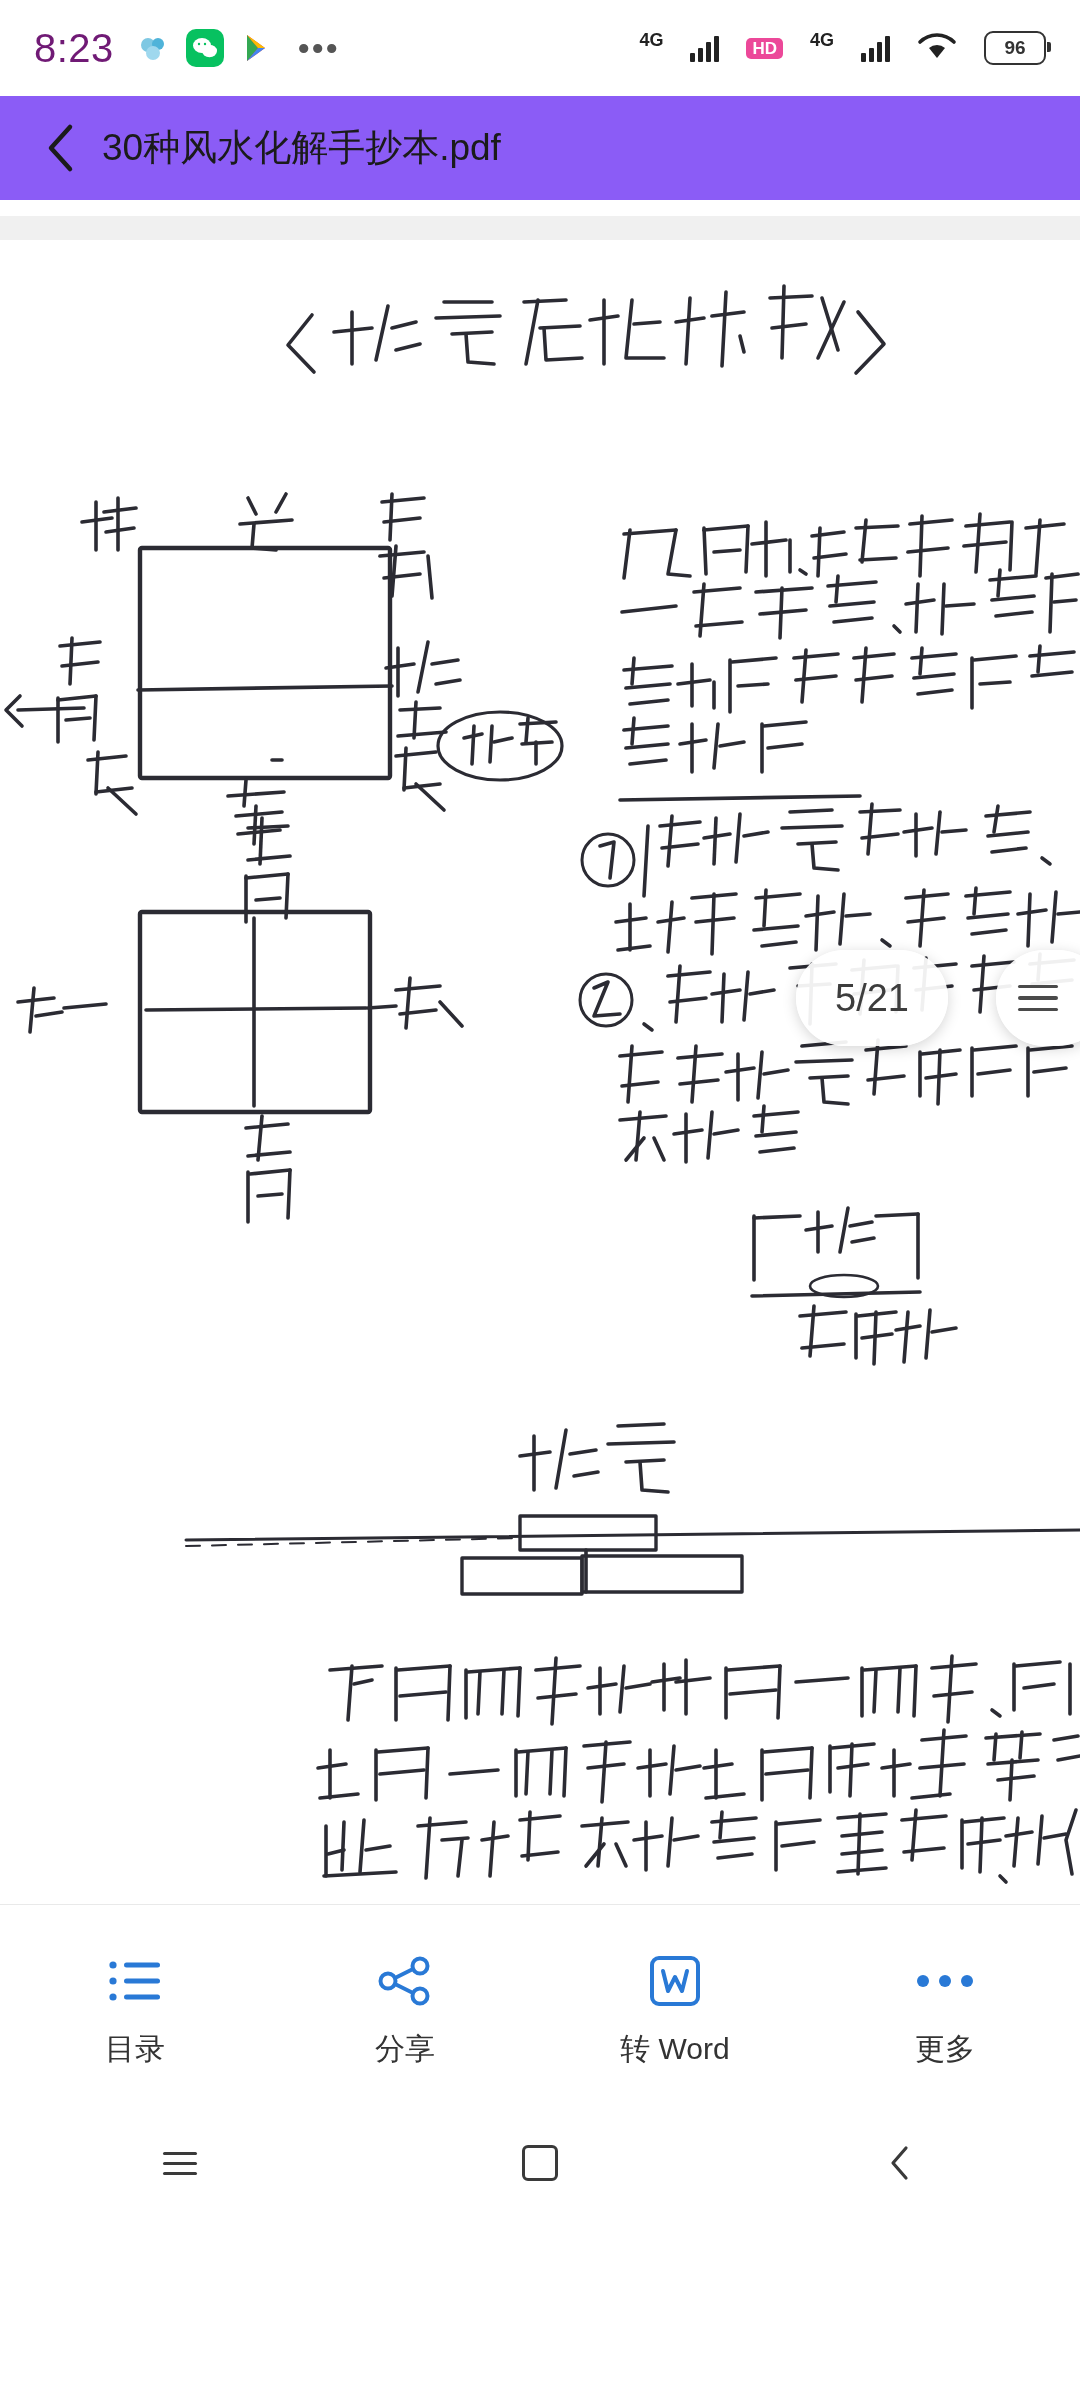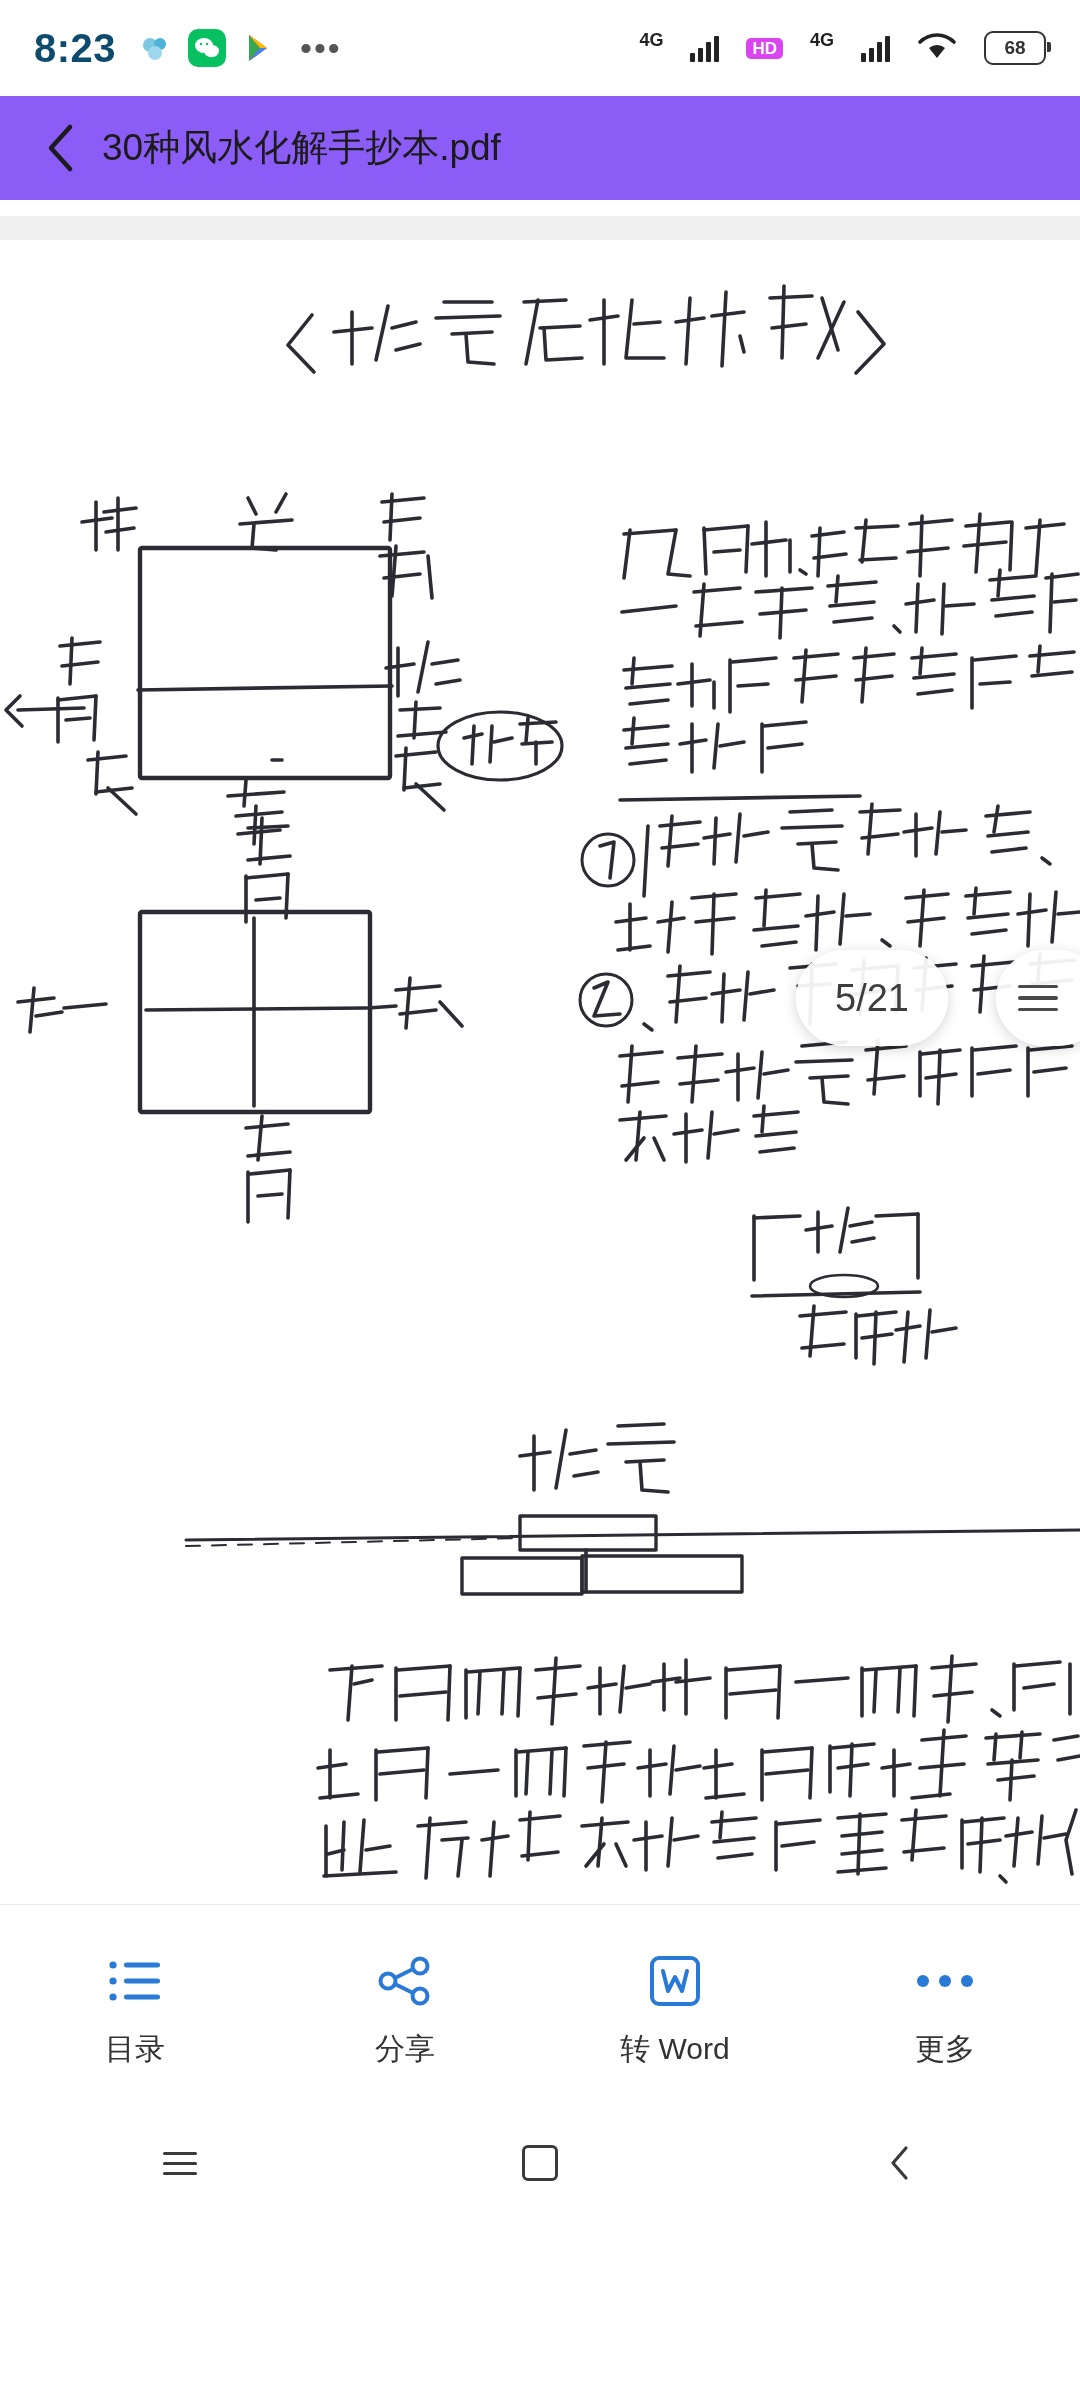--- a/index.html
+++ b/index.html
@@ -19,22 +19,22 @@
   .statusbar {
     height: 96px;
     display: flex;
     align-items: center;
     padding: 0 34px;
     box-sizing: border-box;
     background: #ffffff;
   }
   .status-clock {
     font-size: 40px;
-    font-weight: 700;
-    color: #0c4a6e;
+    font-weight: 400;
+    color: #701a75;
     letter-spacing: 0.5px;
   }
   .status-left-icons {
     display: flex;
     align-items: center;
     gap: 14px;
     margin-left: 20px;
   }
   .app-dot {
     width: 38px;
@@ -63,21 +63,21 @@
   .net-label {
     font-size: 18px;
     color: #222;
     font-weight: 600;
     transform: translateY(-8px);
   }
   .hd-badge {
     font-size: 17px;
     font-weight: 700;
     color: #fff;
-    background: #d946ef;
+    background: #ec4899;
     border-radius: 5px;
     padding: 2px 6px;
     line-height: 1;
   }
   .bars {
     display: flex;
     align-items: flex-end;
     gap: 3px;
     height: 28px;
   }
@@ -319,21 +319,21 @@
         <i></i>
         <i></i>
       </span>
     <span>
       <svg width="40" height="30" viewBox="0 0 40 30">
         <path d="M20 27 L12 17 A12 12 0 0 1 28 17 Z" fill="#222"></path>
         <path d="M3 11 A24 24 0 0 1 37 11" stroke="#222" stroke-width="3.6" fill="none" stroke-linecap="round"></path>
       </svg>
     </span>
     <span class="battery">
-      <span>68</span>
+      <span>96</span>
     </span>
   </div>
 </div>
 
 <div class="titlebar">
   <div class="back-chevron">
     <svg width="38" height="56" viewBox="0 0 38 56">
       <polyline points="27,7 8,28 27,49" fill="none" stroke="#1b1b1b" stroke-width="4.5" stroke-linecap="round" stroke-linejoin="round"></polyline>
     </svg>
   </div>

